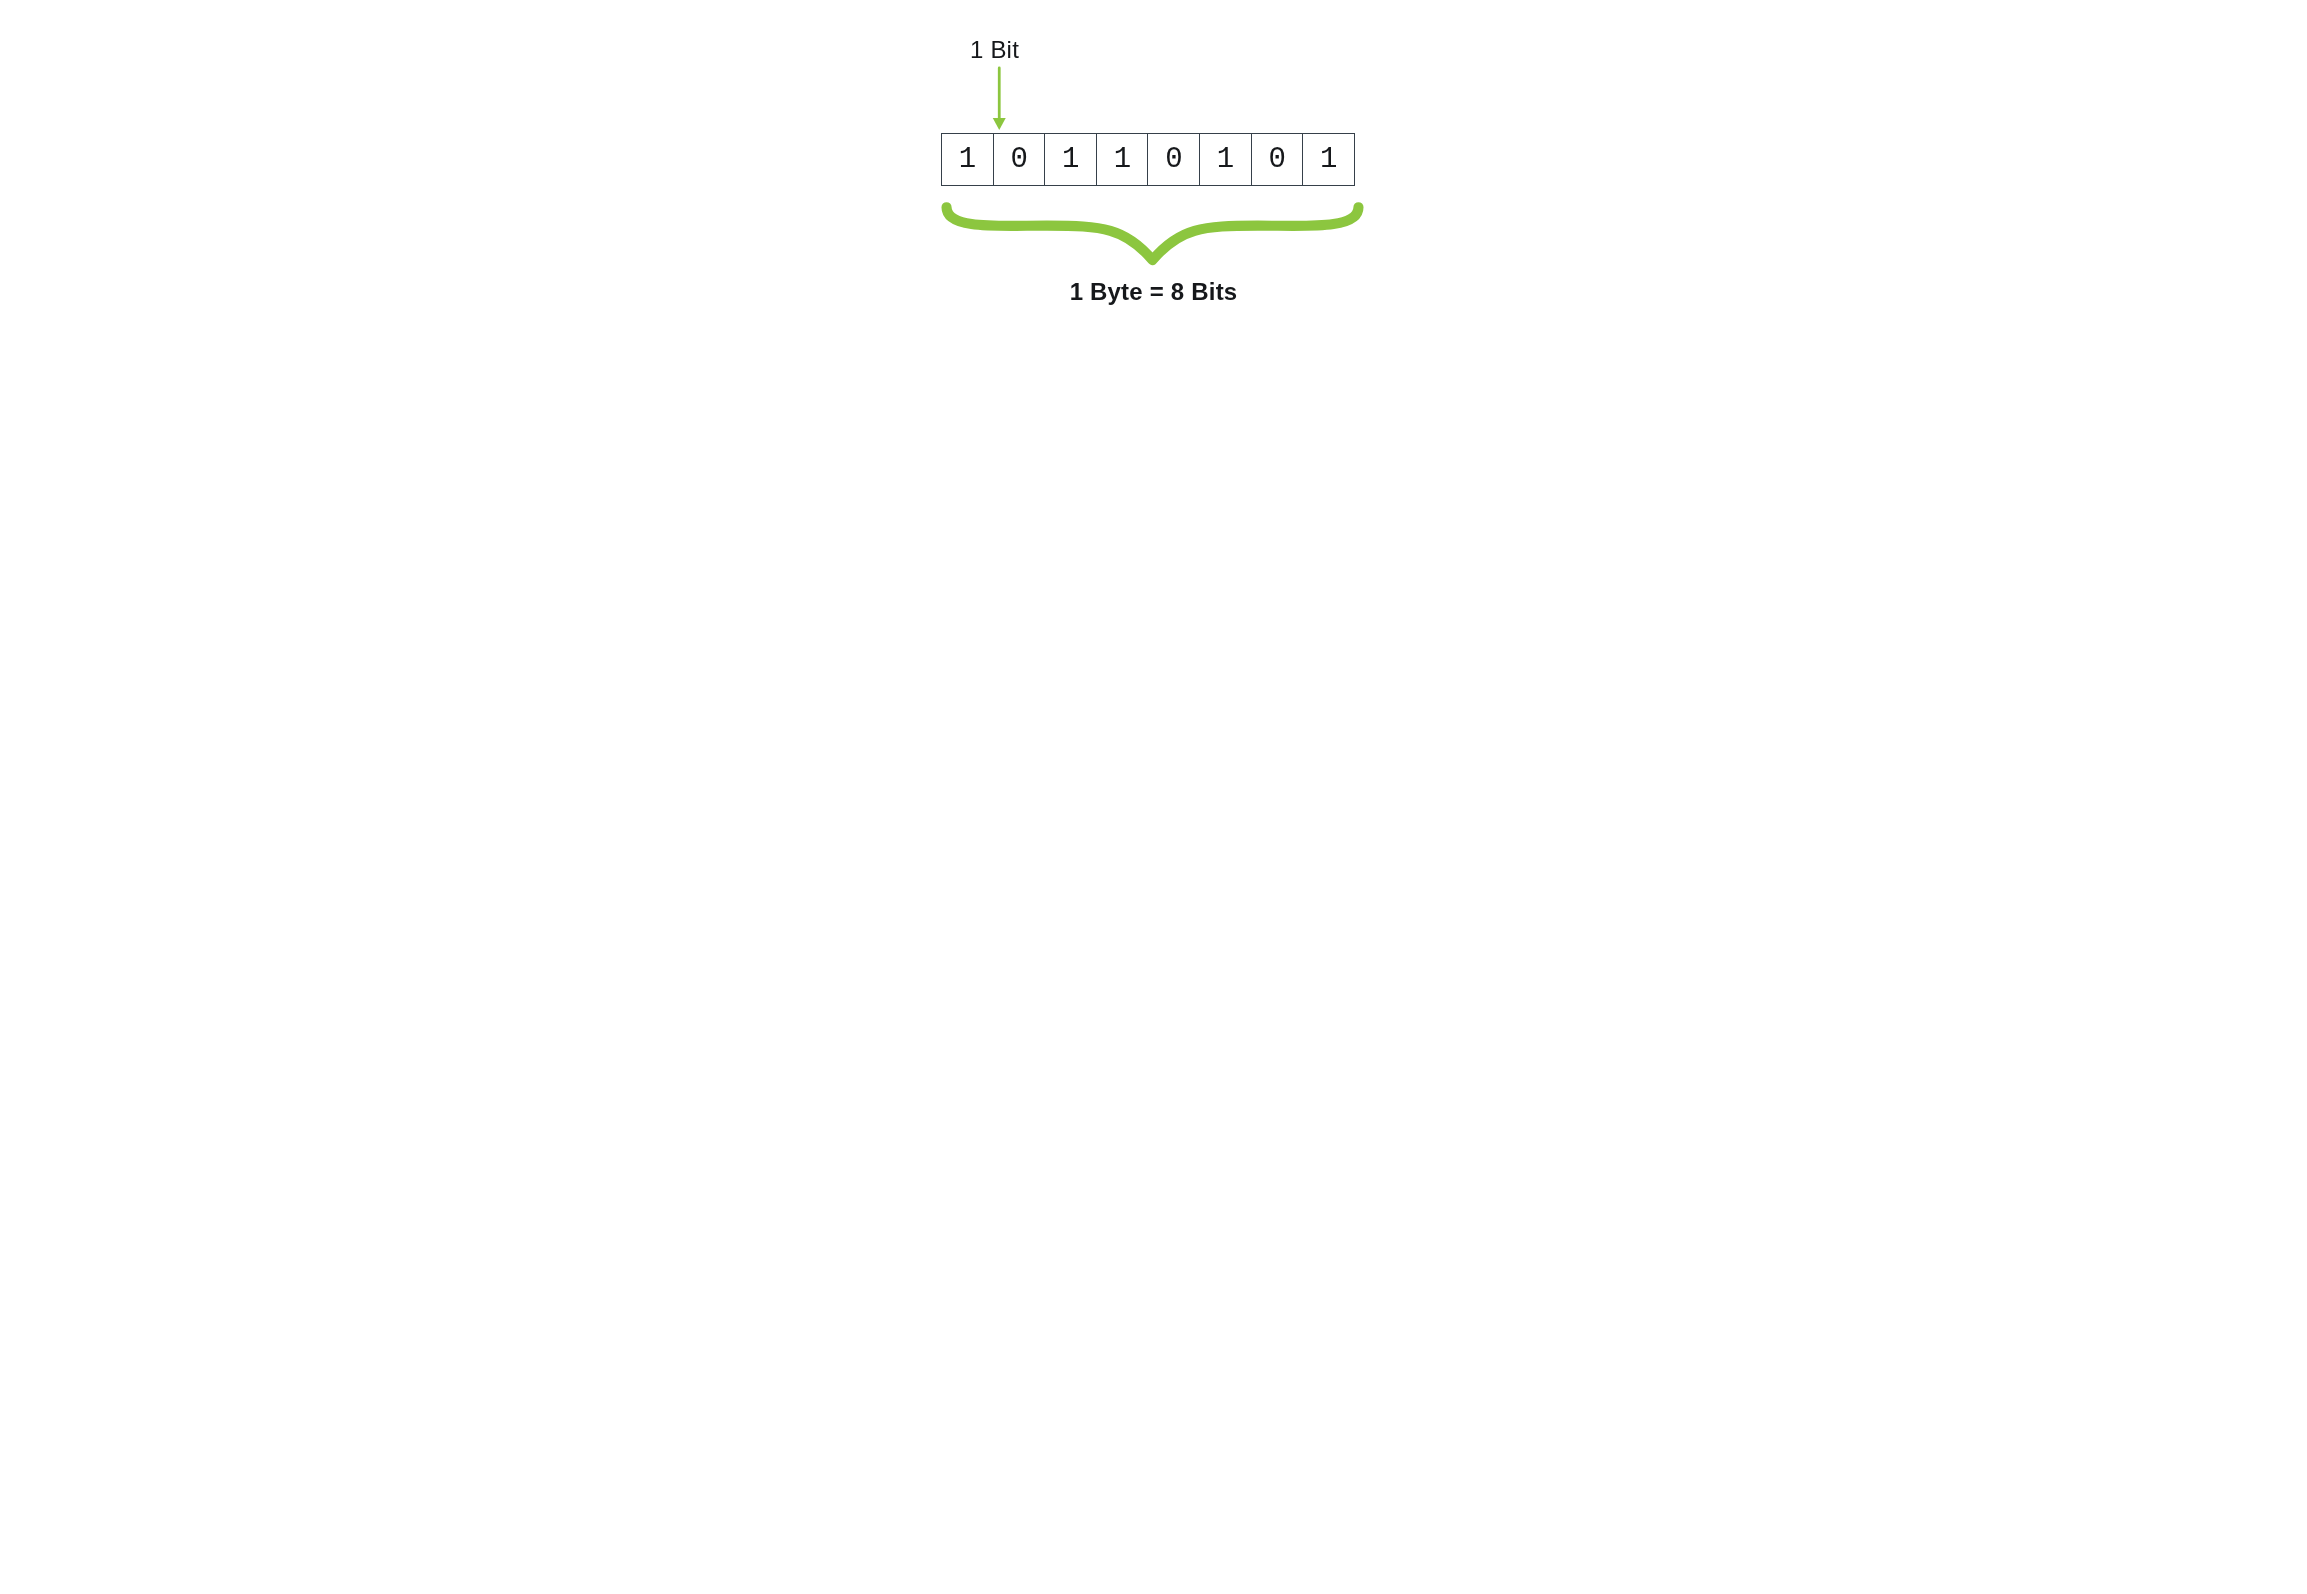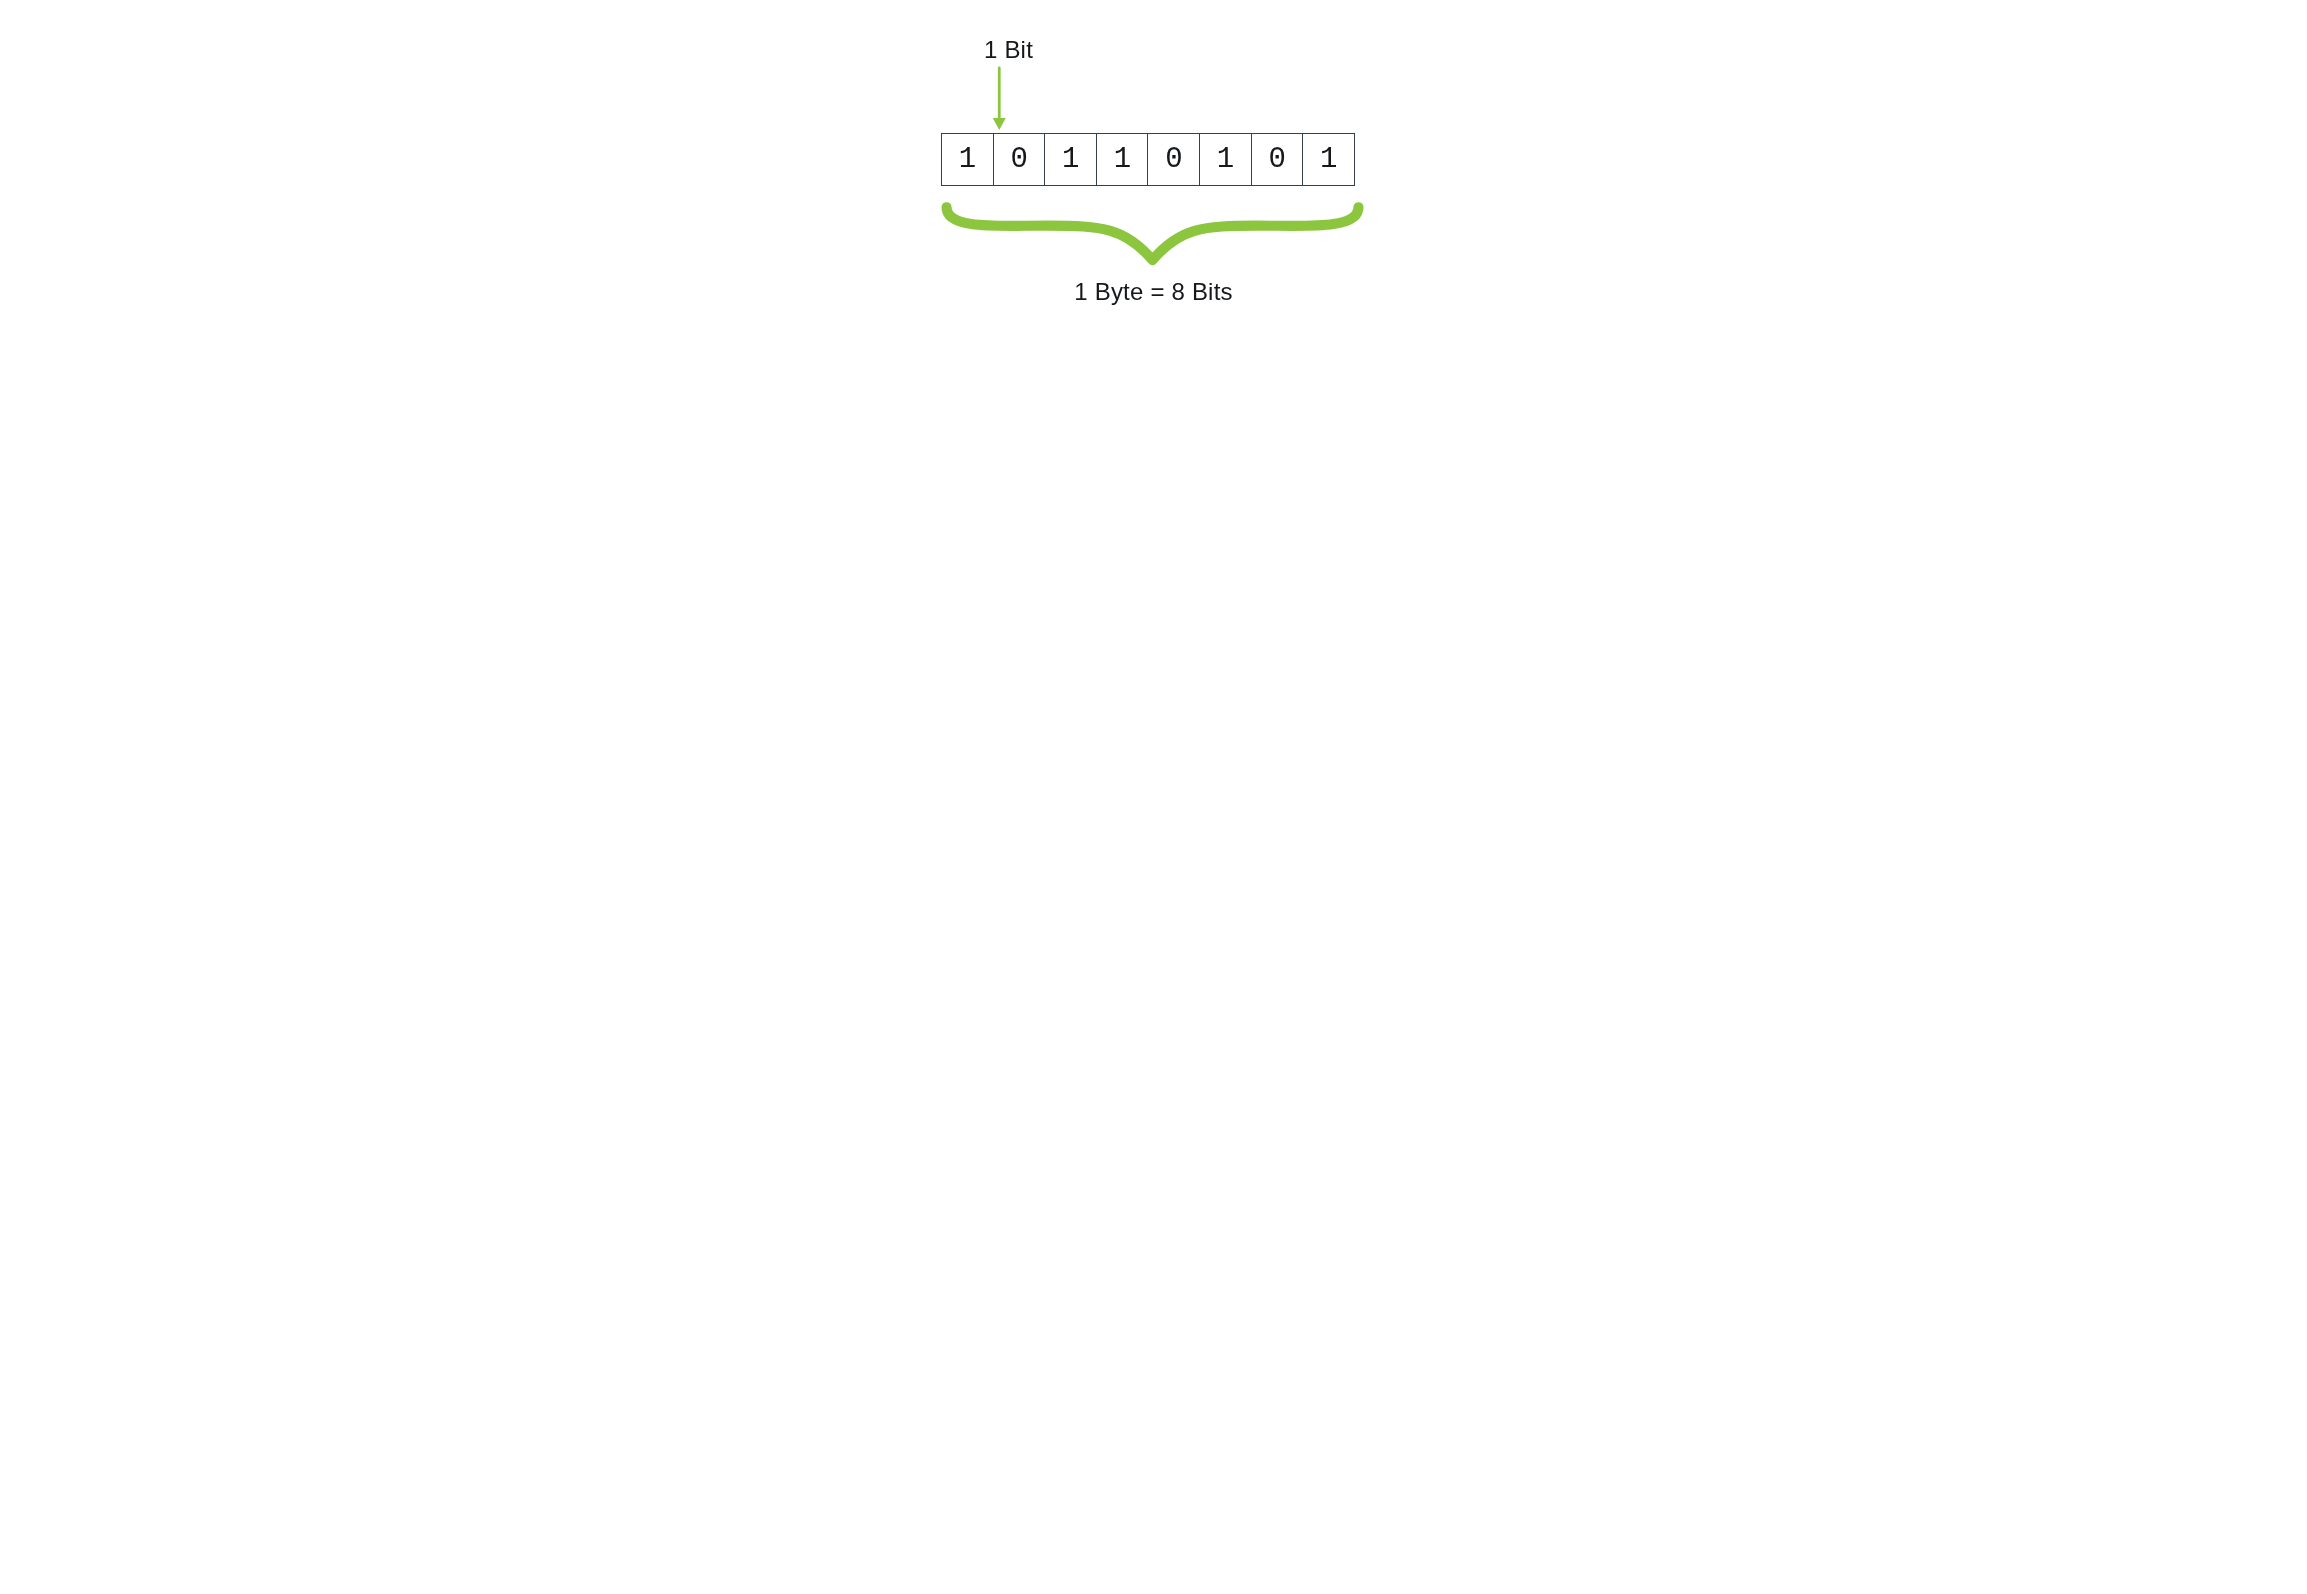--- a/index.html
+++ b/index.html
@@ -18,21 +18,20 @@
     margin: 0 auto;
     background: #ffffff;
   }
   .bit-label {
     position: absolute;
     left: 171px;
     top: 36px;
     font-size: 24px;
     font-weight: 400;
     letter-spacing: 0.2px;
-    margin-left: 14px;
   }
   .arrow-wrap {
     position: absolute;
     left: 191px;
     top: 66px;
     width: 18.5px;
     height: 65px;
   }
   .byte-row {
     position: absolute;
@@ -63,21 +62,21 @@
     width: 423px;
     height: 69px;
   }
   .byte-label {
     position: absolute;
     left: 0;
     width: 709px;
     top: 278px;
     text-align: center;
     font-size: 24px;
-    font-weight: 400;
+    font-weight: 700;
     letter-spacing: 0.2px;
   }
 </style>
 </head>
 <body>
 
 <div class="stage">
 
   <div class="bit-label">1 Bit</div>
 

